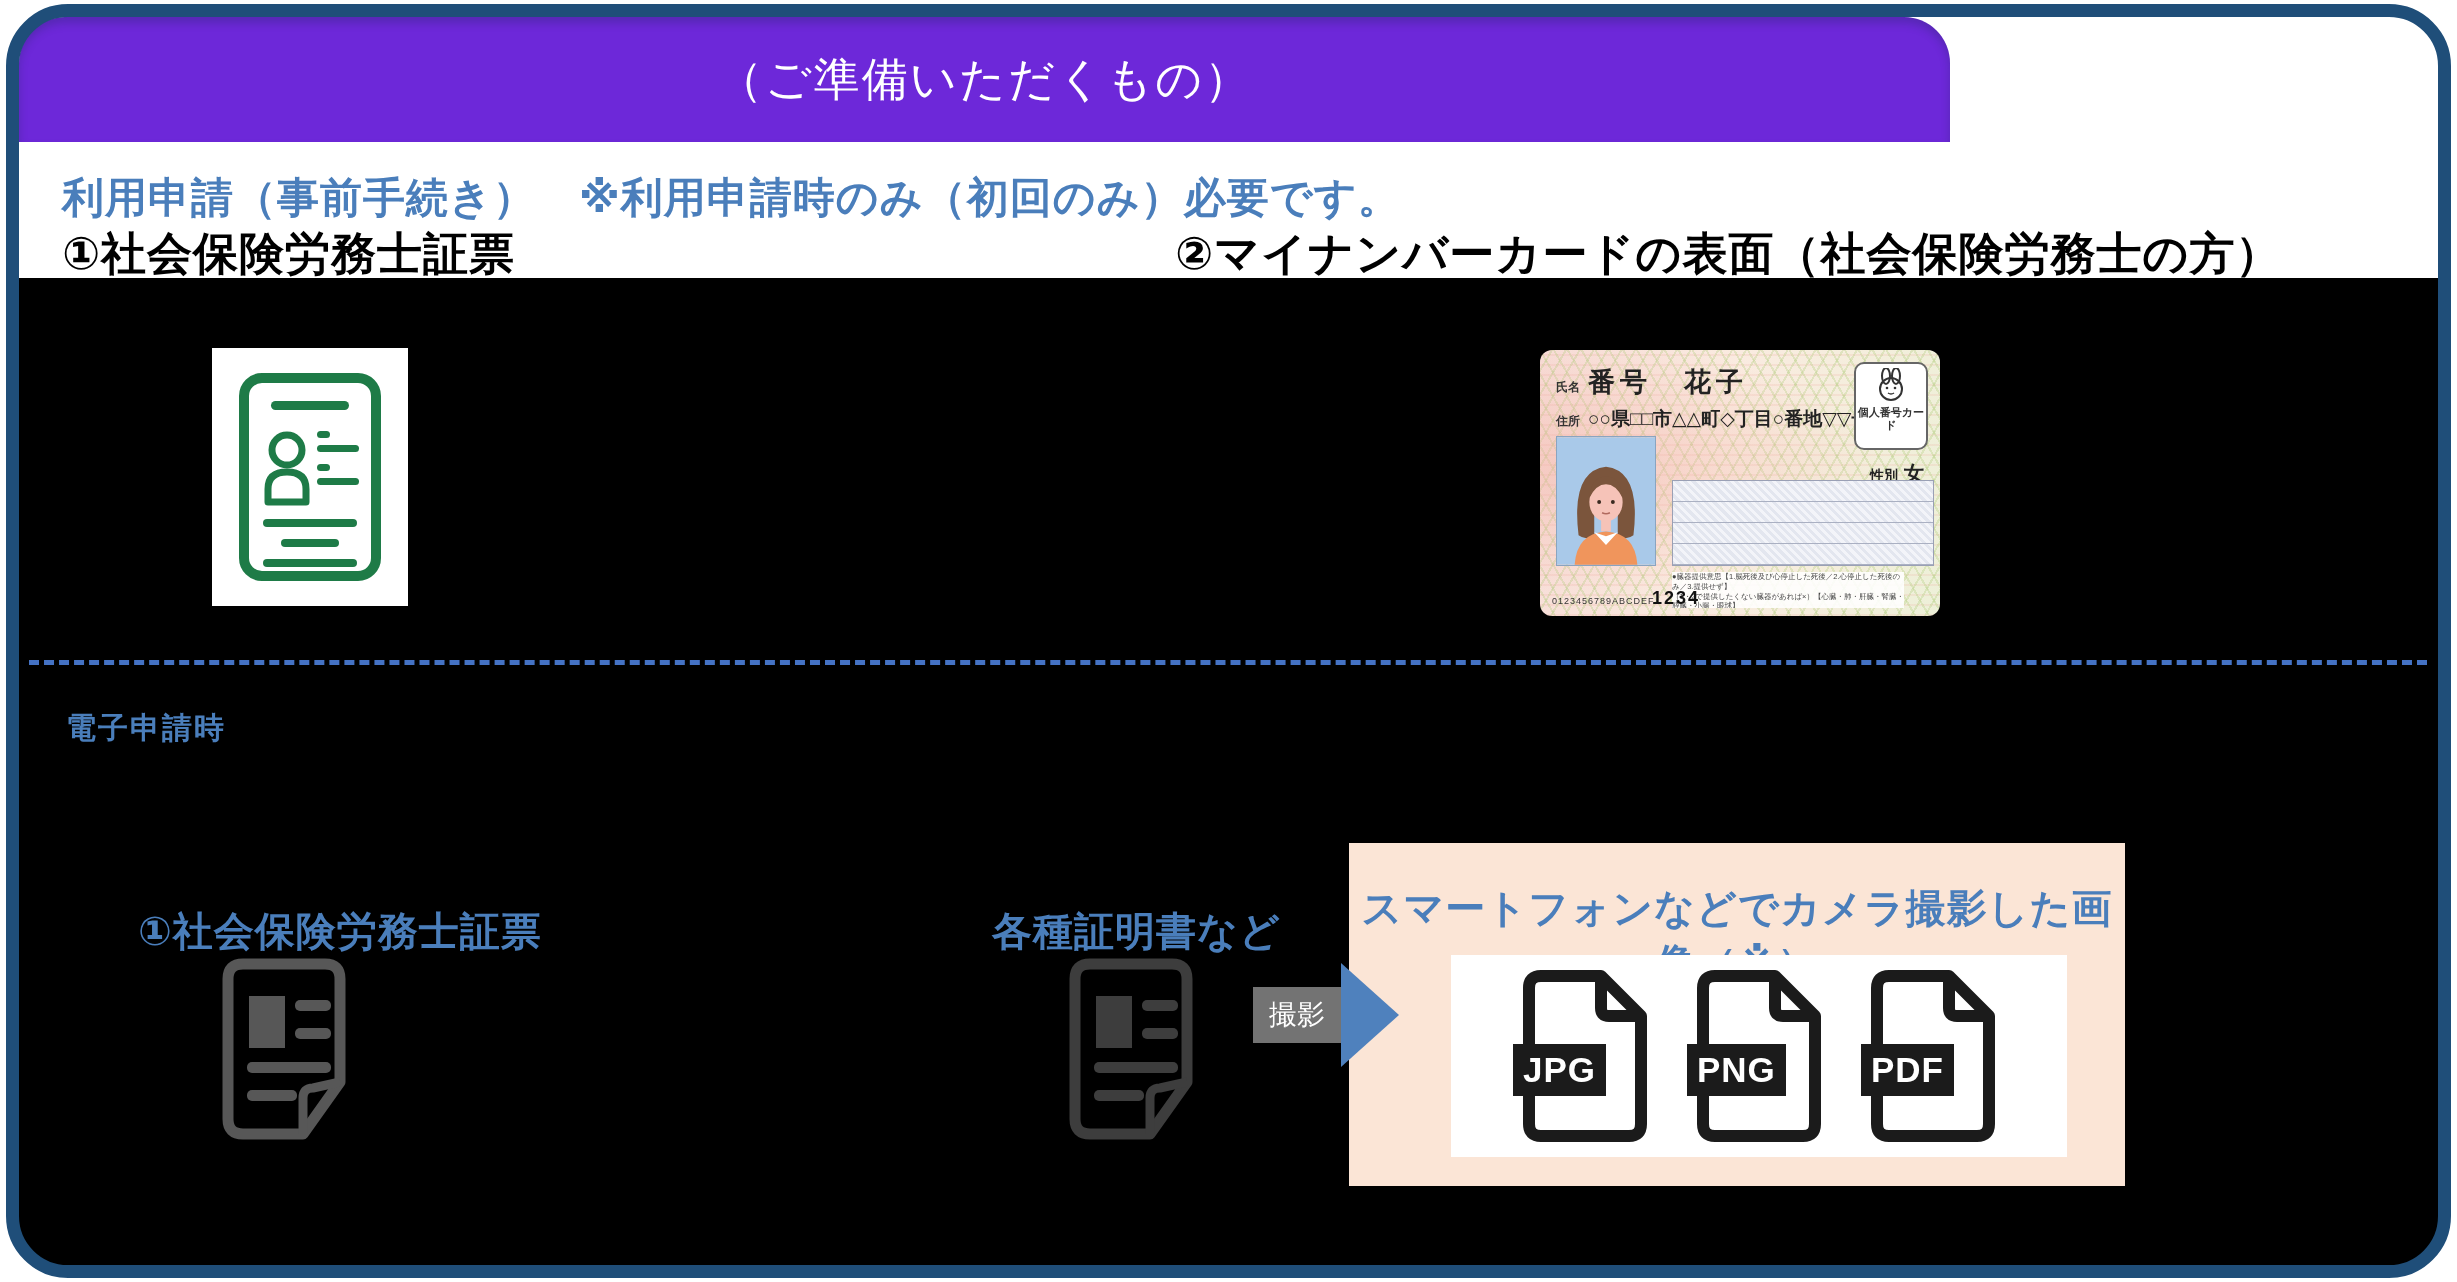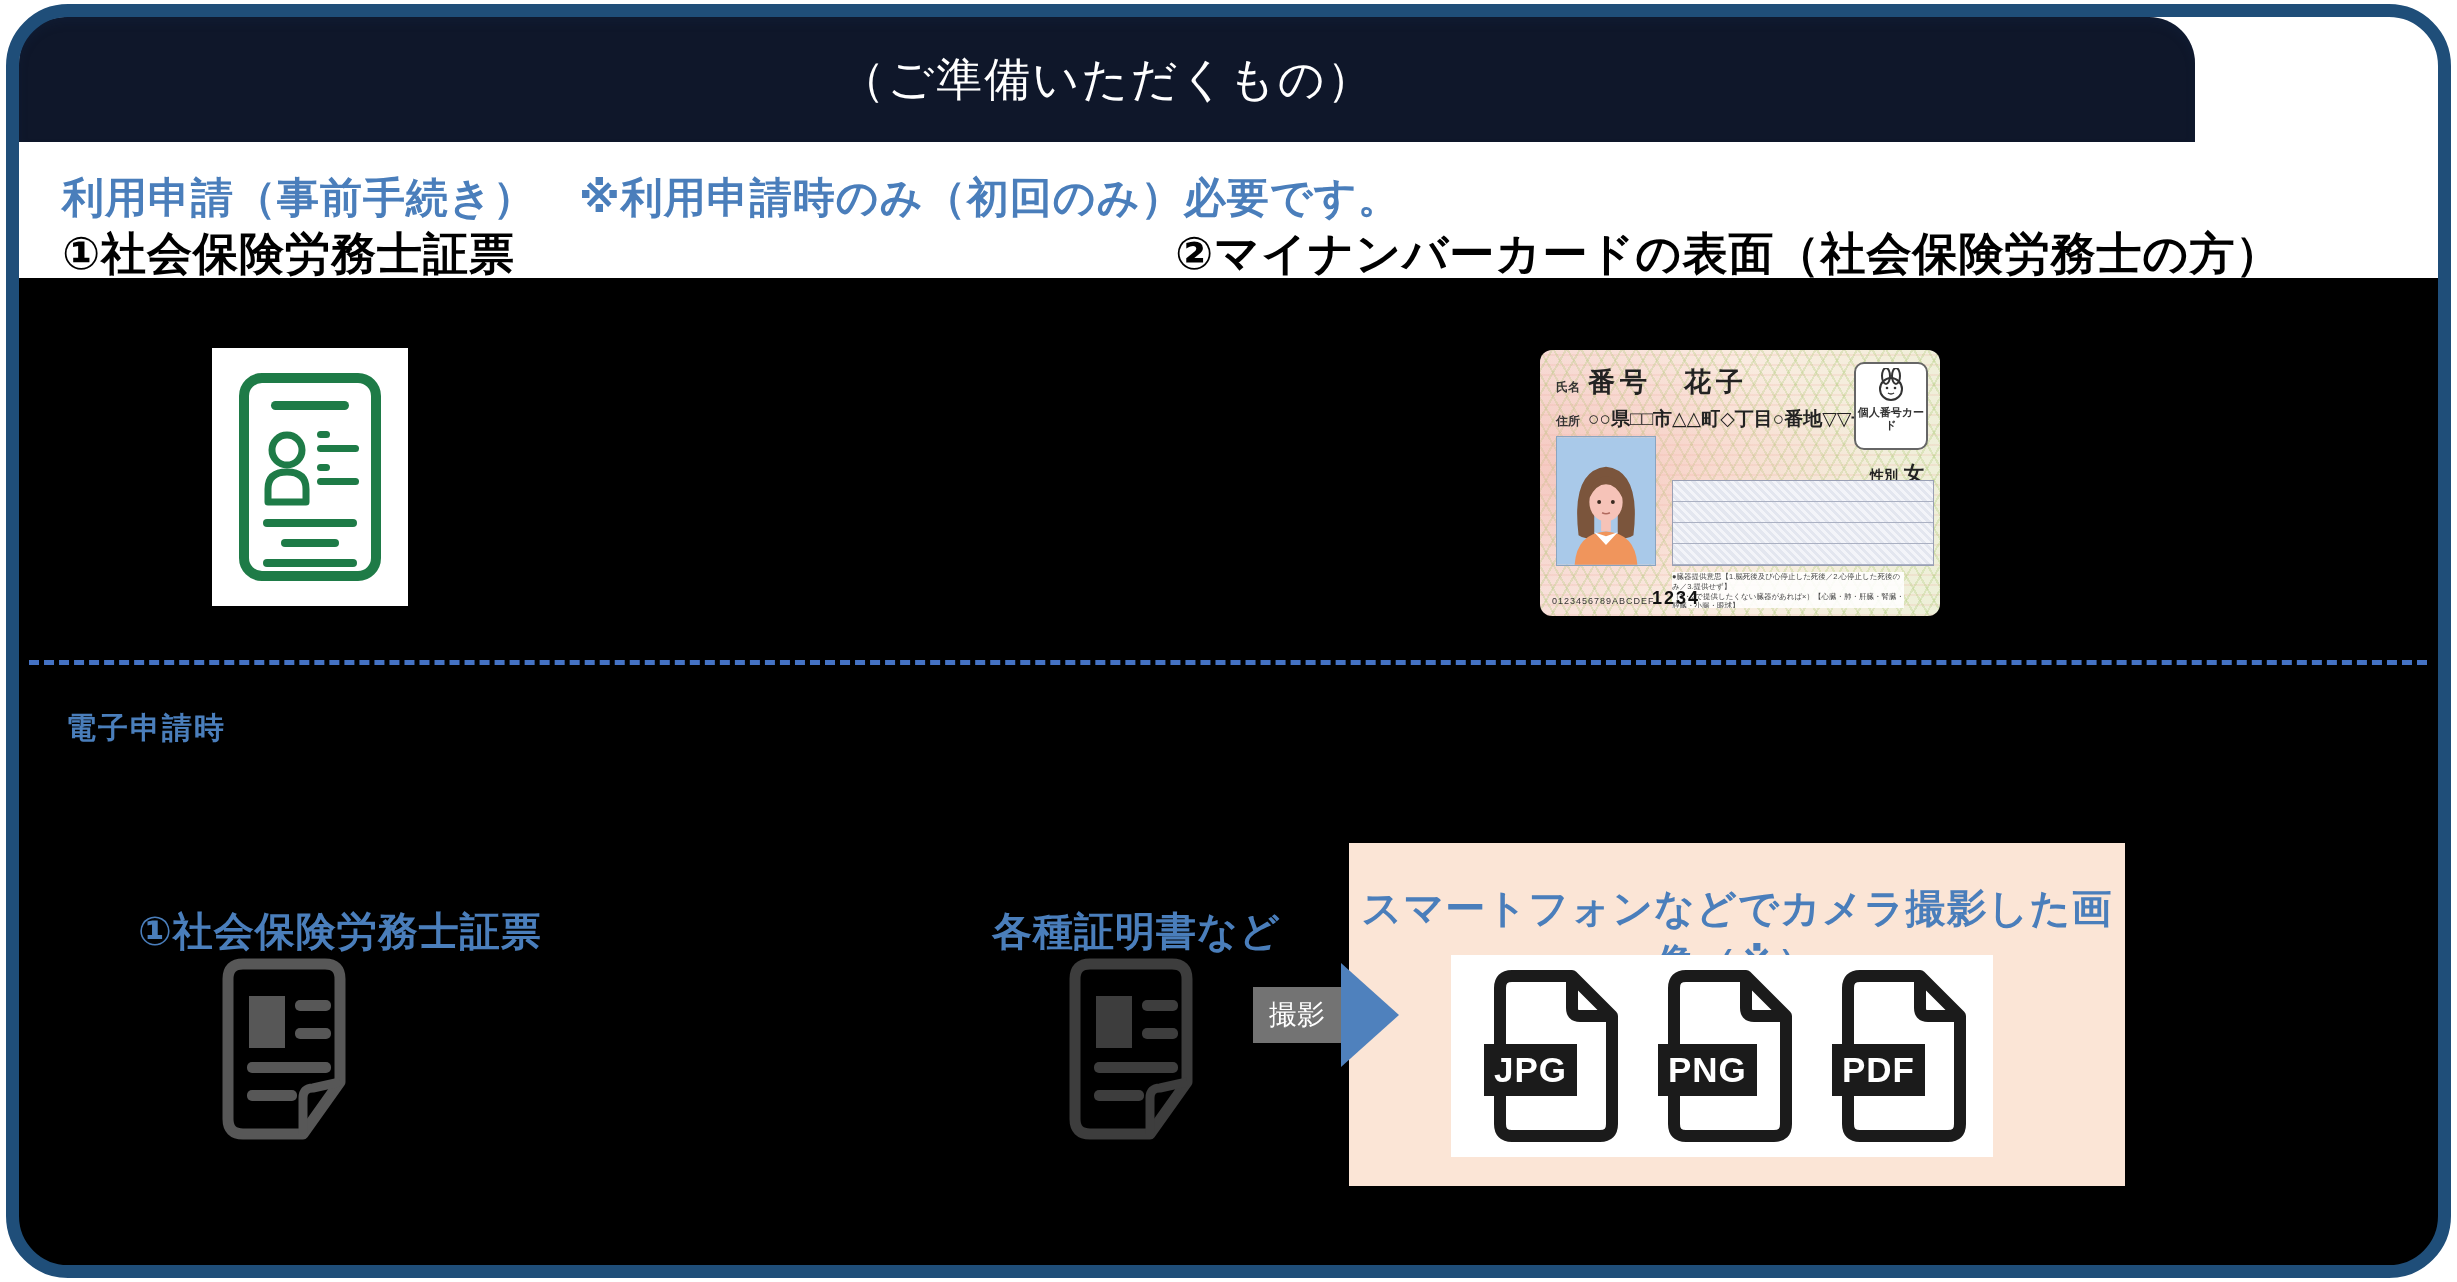--- a/index.html
+++ b/index.html
@@ -9,21 +9,21 @@
     font-family:"Liberation Sans","DejaVu Sans",sans-serif;
   }
   .abs{position:absolute;}
 
   
   .frame-border{
     left:6px;top:4px;width:2445px;height:1274px;box-sizing:border-box;
     border:13px solid #1F4E79;border-radius:62px;z-index:40;pointer-events:none;
   }
   .header-bar{
-    left:19px;top:17px;width:2176px;height:125px;background:#0f172a;
+    left:19px;top:17px;width:1931px;height:125px;background:#6d28d9;
     border-radius:46px 46px 0 0;z-index:1;
     display:flex;align-items:center;justify-content:center;
     box-shadow:inset 0 6px 8px rgba(20,40,70,.25);
   }
   .page-title{color:#ffffff;font-size:46px;letter-spacing:2px;}
 
   .white-strip{left:19px;top:142px;width:2419px;height:138px;background:#fff;z-index:1;}
   .prep-heading{left:62px;top:170px;font-size:42px;font-weight:bold;color:#4A7EBB;z-index:2;letter-spacing:1px;}
   .prep-item{top:224px;font-size:45px;font-weight:bold;color:#000;z-index:2;letter-spacing:1px;}
   .prep-item-1{left:62px;}
@@ -81,22 +81,22 @@
   .esection-heading{left:47px;top:430px;font-size:30px;font-weight:bold;color:#4A7EBB;letter-spacing:2px;}
   .source-label{top:626px;font-size:40px;font-weight:bold;color:#4A7EBB;letter-spacing:1px;}
   .source1-label{left:119px;}
   .source2-label{left:973px;}
   .doc-icon-1{left:200px;top:678px;color:#575757;}
   .doc-icon-2{left:1047px;top:678px;color:#3D3D3D;}
 
   .pink-box{left:1330px;top:565px;width:776px;height:343px;background:#FBE5D6;z-index:1;}
   .pink-title{position:absolute;top:38px;left:0;width:100%;text-align:center;
     font-size:40px;font-weight:bold;color:#4A7EBB;letter-spacing:1px;}
-  .files-box{position:absolute;left:102px;top:112px;width:526px;height:202px;background:#fff;
-    display:flex;align-items:center;justify-content:center;gap:46px;padding-left:16px;}
+  .files-box{position:absolute;left:102px;top:112px;width:616px;height:202px;background:#fff;
+    display:flex;align-items:center;justify-content:center;gap:46px;}
   .file-icon{position:relative;width:128px;height:176px;}
   .file-label{position:absolute;left:-8px;top:76px;height:52px;background:#1B1B1B;color:#fff;
     font-size:35px;font-weight:bold;letter-spacing:1px;padding:0 10px;
     display:flex;align-items:center;}
 
   .capture-arrow{left:1234px;top:685px;width:152px;height:104px;z-index:5;}
   .arrow-rect{position:absolute;left:0;top:24px;width:88px;height:56px;background:#737373;
     display:flex;align-items:center;justify-content:center;}
   .arrow-head{position:absolute;left:88px;top:0;width:0;height:0;
     border-top:52px solid transparent;border-bottom:52px solid transparent;border-left:58px solid #4F81BD;}

